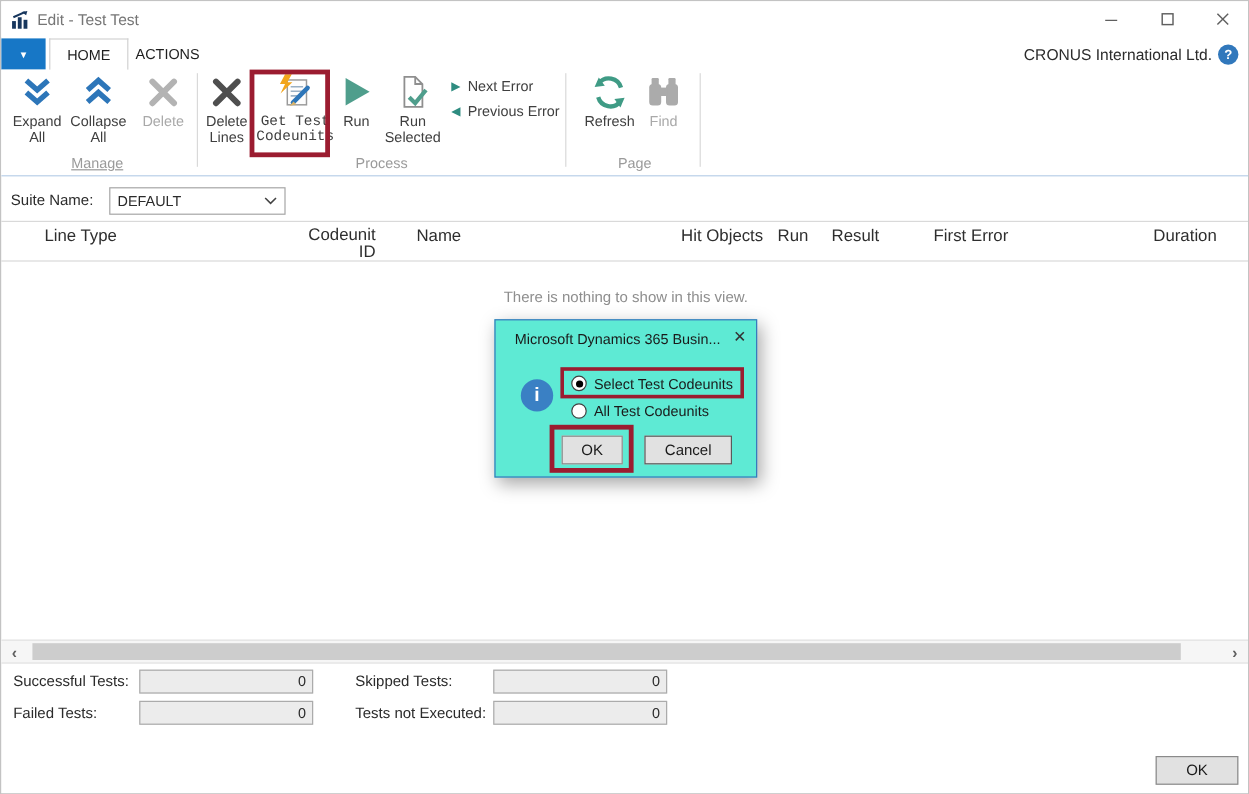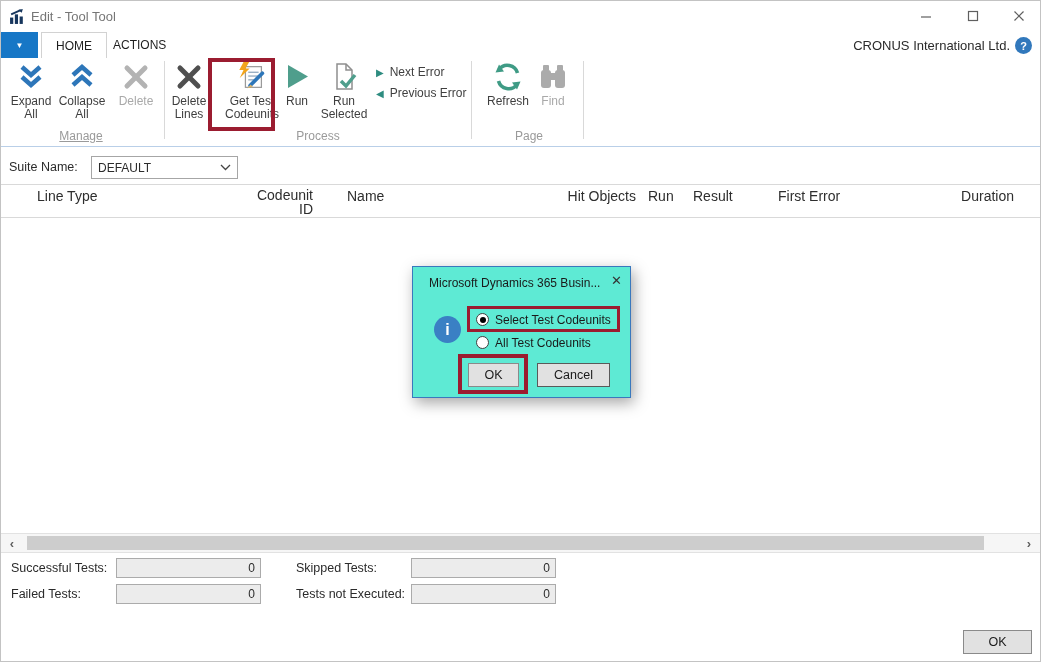--- a/index.html
+++ b/index.html
@@ -68,21 +68,21 @@
 <div id="win">
 
   <div class="abs titlebar">
     <svg class="abs app-logo" width="17" height="17" viewBox="0 0 16 16">
       <rect x="1" y="9" width="3" height="6" fill="#17365d"></rect>
       <rect x="5.5" y="6" width="3" height="9" fill="#17365d"></rect>
       <rect x="10" y="8" width="3" height="7" fill="#17365d"></rect>
       <polyline points="2,6 11,2" stroke="#17365d" stroke-width="1.6" fill="none"></polyline>
       <polygon points="13,1 8.5,1.8 12,4.5" fill="#17365d"></polygon>
     </svg>
-    <span class="abs app-title">Edit - Tool Tool</span>
+    <span class="abs app-title">Edit - Test Test</span>
     <div class="abs wbtn" style="left:904px;">
       <svg width="12" height="12" viewBox="0 0 12 12">
           <line x1="1" y1="7" x2="11" y2="7" stroke="#5f5f5f" stroke-width="1.2"></line>
         </svg>
     </div>
     <div class="abs wbtn" style="left:951px;">
       <svg width="12" height="12" viewBox="0 0 12 12">
           <rect x="1.5" y="1.5" width="9" height="9" fill="none" stroke="#5f5f5f" stroke-width="1.2"></rect>
         </svg>
     </div>
@@ -139,21 +139,21 @@
     <div class="abs vsep" style="left:163px;"></div>
 
     <div class="abs rbtn" style="left:167px;width:42px;">
       <svg class="icon32" viewBox="0 0 32 32">
         <line x1="7" y1="7" x2="25" y2="25" stroke="#4f4f4f" stroke-width="5" stroke-linecap="round"></line>
         <line x1="25" y1="7" x2="7" y2="25" stroke="#4f4f4f" stroke-width="5" stroke-linecap="round"></line>
       </svg>
       <span class="rlbl">Delete Lines</span>
     </div>
 
-    <div class="abs rbtn" style="left:221px;width:60px;">
+    <div class="abs rbtn" style="left:215px;width:60px;font-family:Liberation Mono, monospace;">
       <svg class="icon32" viewBox="0 0 34 34">
         <rect x="10" y="6" width="17" height="22" fill="#fdfdfd" stroke="#9a9a9a" stroke-width="1.3"></rect>
         <line x1="13" y1="12" x2="24" y2="12" stroke="#9ab0c4" stroke-width="1.5"></line>
         <line x1="13" y1="16" x2="24" y2="16" stroke="#9ab0c4" stroke-width="1.5"></line>
         <line x1="13" y1="20" x2="19" y2="20" stroke="#9ab0c4" stroke-width="1.5"></line>
         <polygon points="8,1 14,1 10,8 14.5,8 4,18 8,9.5 3.5,9.5" fill="#f2a51c"></polygon>
         <line x1="15" y1="26" x2="28" y2="13" stroke="#2d76b9" stroke-width="4" stroke-linecap="round"></line>
         <polygon points="12,29 15.5,25 18,27.5" fill="#d9b36a"></polygon>
       </svg>
       <span class="rlbl">Get Test Codeunits</span>
@@ -231,20 +231,21 @@
   <span class="abs hcell" style="left:36px;">Line Type</span>
   <span class="abs hcell r" style="left:250px;top:187px;width:62px;">Codeunit ID</span>
   <span class="abs hcell" style="left:346px;">Name</span>
   <span class="abs hcell r" style="left:555px;width:80px;">Hit Objects</span>
   <span class="abs hcell" style="left:647px;">Run</span>
   <span class="abs hcell" style="left:692px;">Result</span>
   <span class="abs hcell" style="left:777px;">First Error</span>
   <span class="abs hcell r" style="left:933px;width:80px;">Duration</span>
   <div class="abs hline" style="top:216px;"></div>
 
+  <span class="abs empty-msg">There is nothing to show in this view.</span>
 
   <div class="abs hscroll">
     <span class="abs sarrow" style="left:2px;">
         <span>‹</span>
       </span>
     <div class="abs sthumb"></div>
     <span class="abs sarrow" style="right:2px;">
         <span>›</span>
       </span>
   </div>

